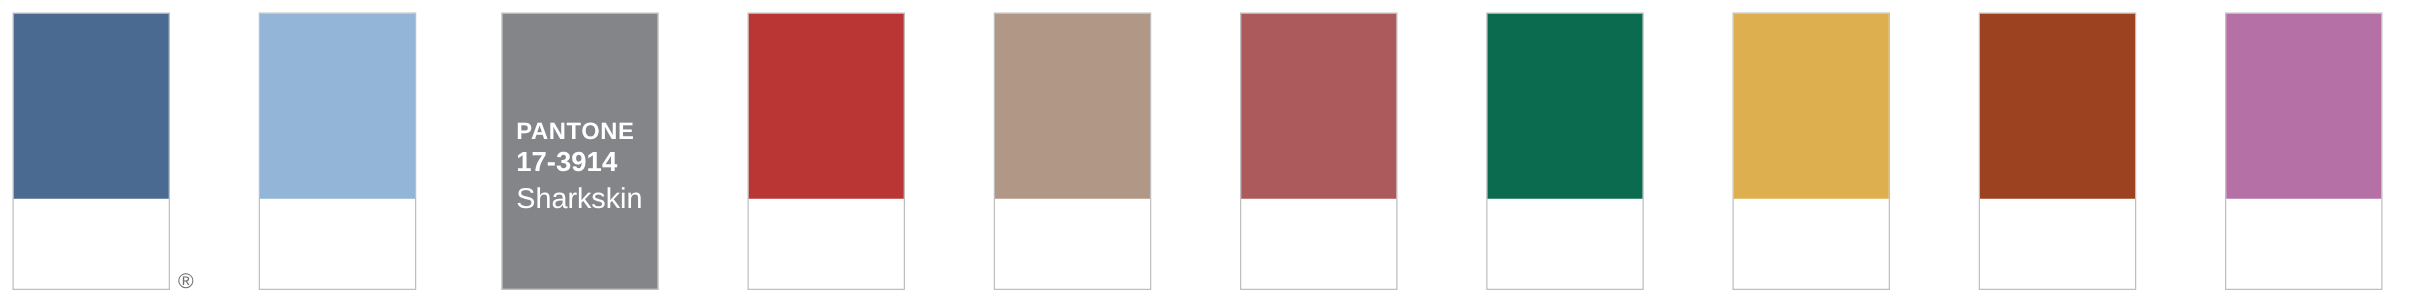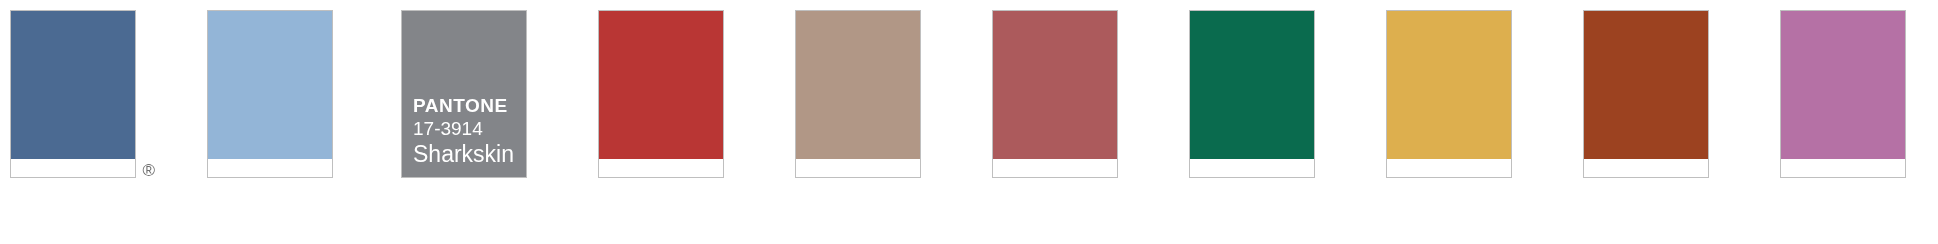--- a/index.html
+++ b/index.html
@@ -19,21 +19,21 @@
     position: relative;
     width: 1938px;
     height: 244px;
     background: #ffffff;
   }
 
   .swatch {
     position: absolute;
     top: 10px;
     width: 126px;
-    height: 168px;
+    height: 222px;
     box-sizing: border-box;
     border: 1px solid #bfbfbf;
     background: #ffffff;
     padding-left: 14px;
   }
 
   .swatch-color {
     position: absolute;
     left: 0;
     top: 0;
@@ -56,22 +56,22 @@
     color: #ffffff;
     line-height: 1.22;
   }
   .caption-brand {
     font-size: 19px;
     font-weight: bold;
     letter-spacing: 0.5px;
     white-space: nowrap;
   }
   .caption-code {
-    font-size: 19px;
-    font-weight: normal;
+    font-size: 22px;
+    font-weight: bold;
     white-space: nowrap;
   }
   .caption-name {
     font-size: 23px;
     font-weight: normal;
     white-space: nowrap;
   }
 
   .reg-mark {
     position: absolute;

